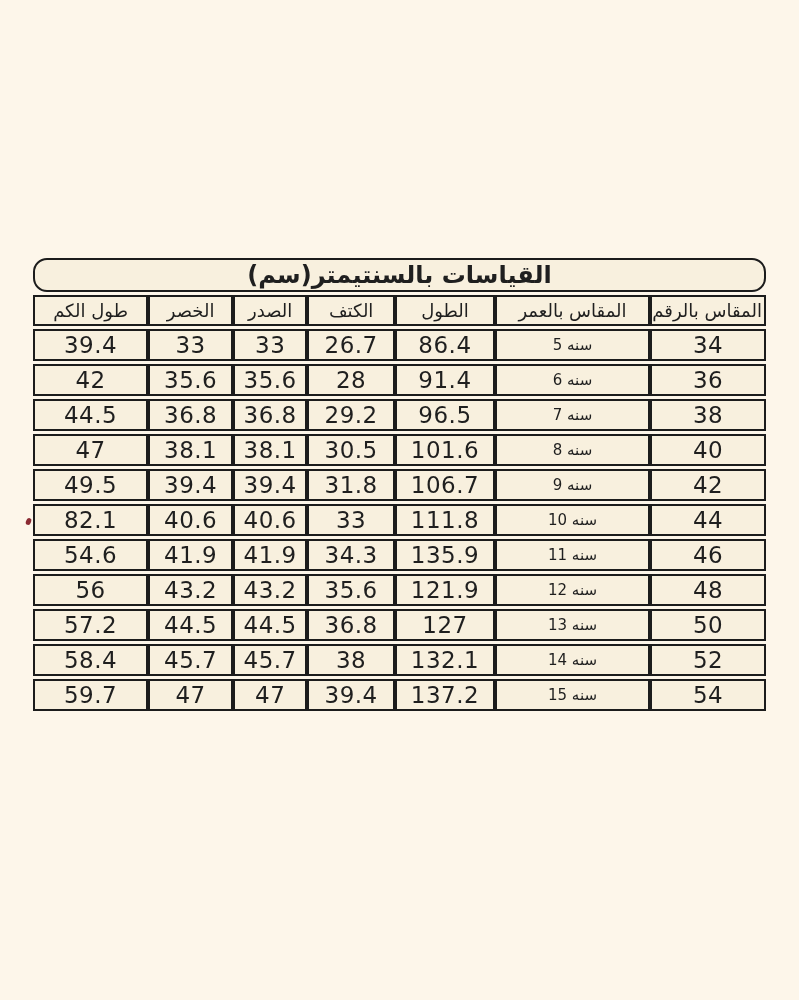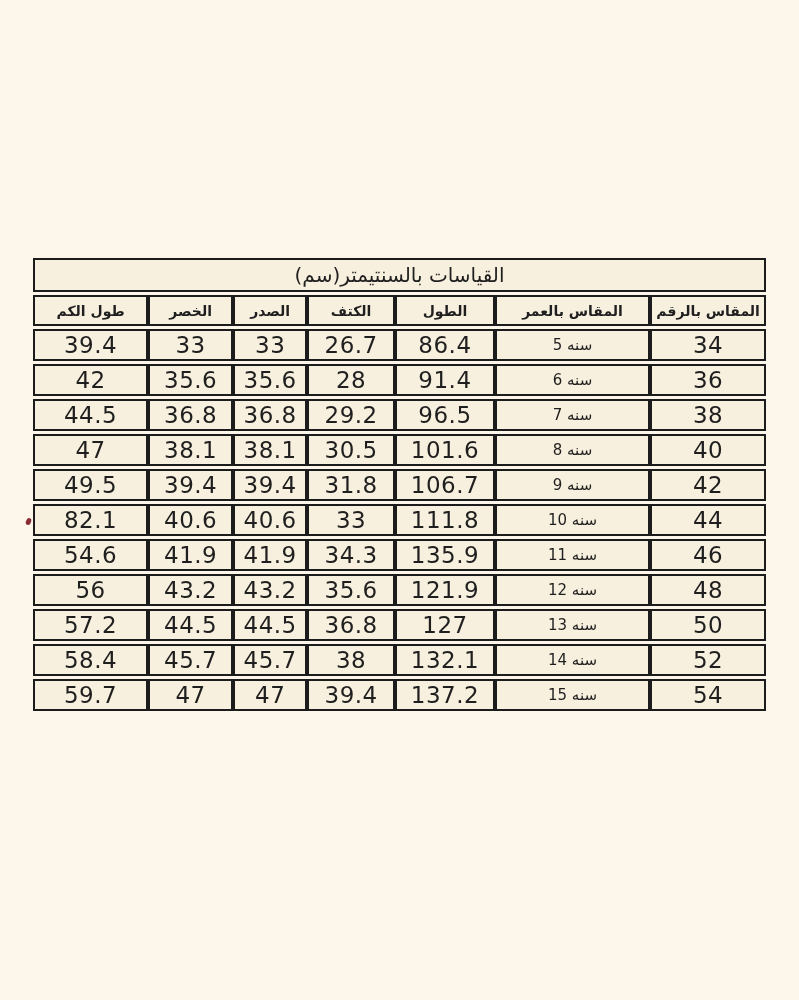--- a/index.html
+++ b/index.html
@@ -30,27 +30,28 @@
     padding: 0 2px;
     overflow: hidden;
     white-space: nowrap;
   }
   .title-cell {
     font-weight: 700;
     font-size: 20px;
     height: 29px;
   }
   .subtitle-cell {
+    font-weight: 700;
+    font-size: 24px;
+    height: 30px;
+    border-radius: 14px;
+  }
+  .size-chart th {
     font-weight: 400;
-    font-size: 20px;
-    height: 30px;
-  }
-  .size-chart th {
-    font-weight: 700;
-    font-size: 14px;
+    font-size: 18px;
     height: 27px;
   }
   .size-chart td.data {
     font-size: 23px;
     font-weight: 400;
     height: 28px;
     letter-spacing: 0.5px;
   }
   .size-chart td.data.age {
     font-size: 15px;

